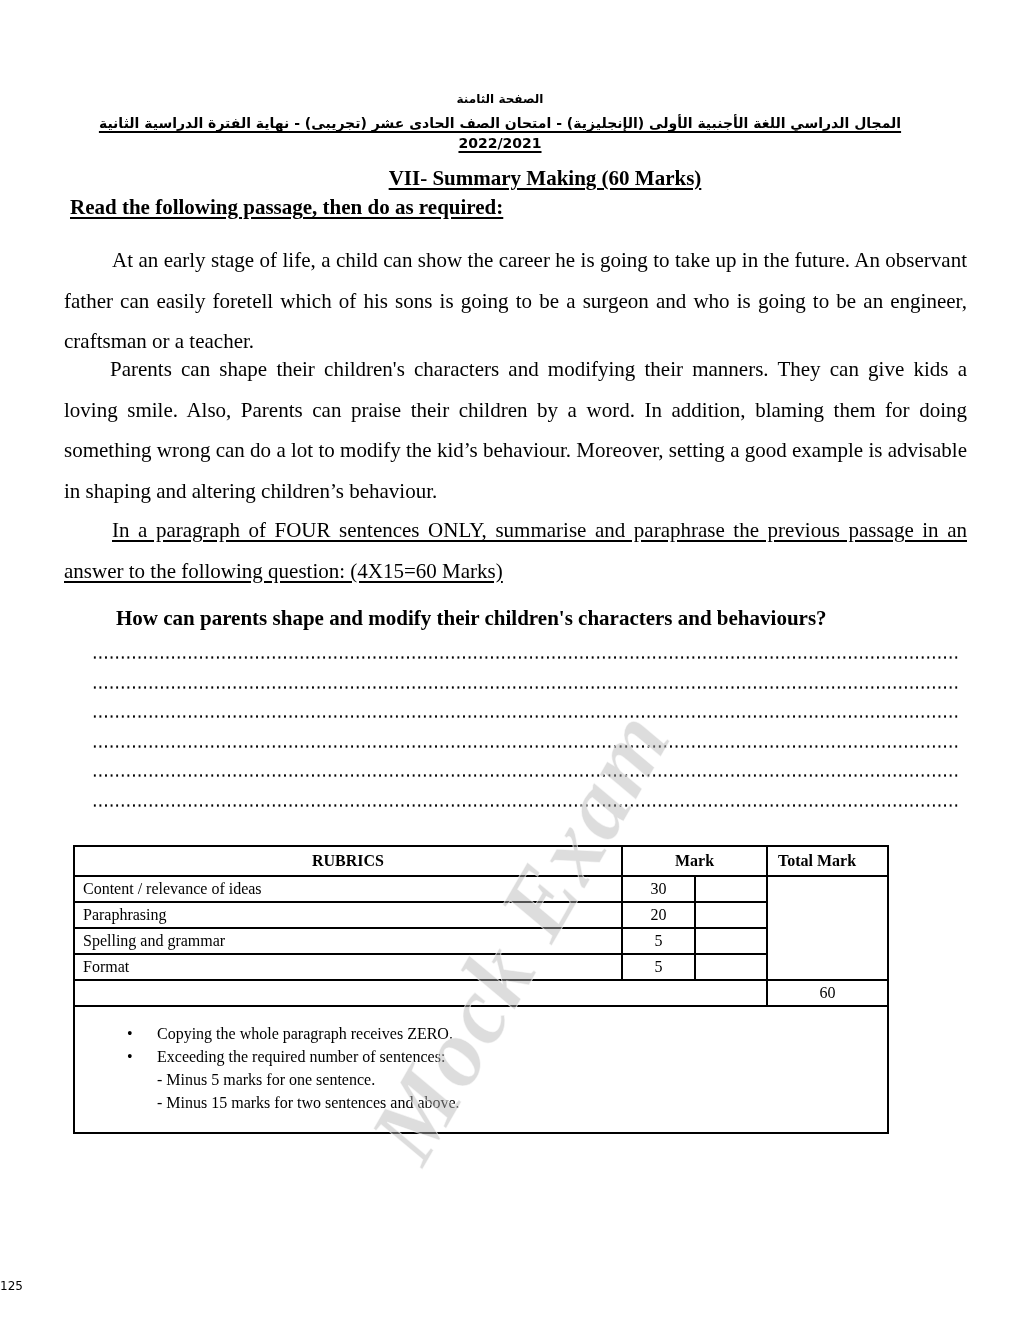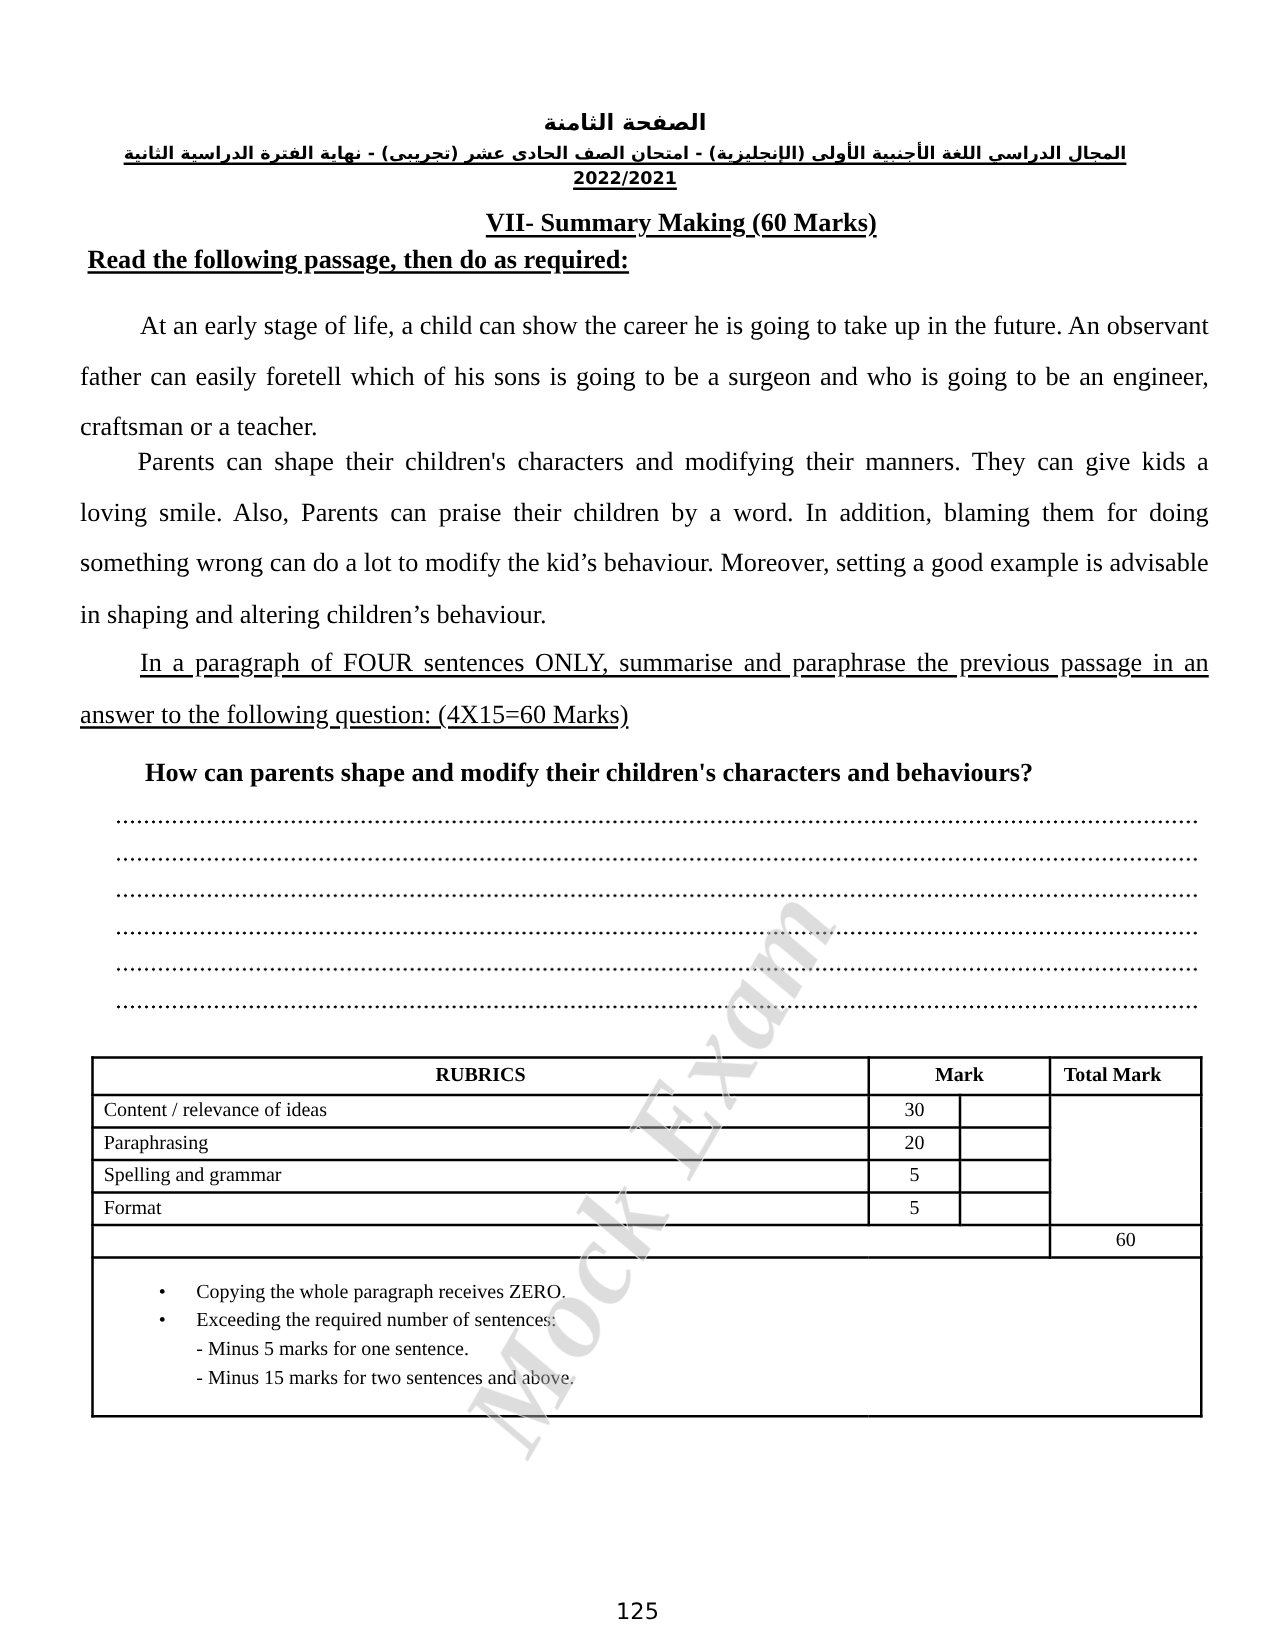--- a/index.html
+++ b/index.html
@@ -1,21 +1,21 @@
 <!DOCTYPE html>
 <html><head>
 <meta charset="utf-8">
 <style>
   html, body { margin: 0; padding: 0; background: #ffffff; }
   body { width: 1020px; height: 1320px; position: relative; overflow: hidden;
          font-family: "Liberation Serif", "DejaVu Serif", serif; color: #000; }
 
   .arabic-block { position: absolute; left: 60px; width: 880px; text-align: center; direction: rtl;
                   font-family: "DejaVu Sans", "Liberation Sans", sans-serif; font-weight: bold; }
-  .ar-page { top: 90px; font-size: 18px; line-height: 18px; }
+  .ar-page { top: 90px; font-size: 12px; line-height: 18px; }
   .ar-header { top: 113px; font-size: 14px; line-height: 20px; text-decoration: underline;
                text-decoration-thickness: 2px; text-underline-offset: 3px; letter-spacing: -0.2px; }
 
   .section-title { position: absolute; top: 166px; left: 0; width: 1090px; text-align: center;
                    font-size: 21px; font-weight: bold; text-decoration: underline;
                    text-decoration-thickness: 2px; text-underline-offset: 3px; }
   .instruction { position: absolute; top: 195px; left: 70px; font-size: 21px; font-weight: bold;
                  text-decoration: underline; text-decoration-thickness: 2px; text-underline-offset: 3px; }
 
   .passage { position: absolute; left: 64px; width: 903px; font-size: 21px; line-height: 40.5px;
@@ -29,41 +29,41 @@
           font-weight: normal; text-align: justify; margin: 0; text-decoration: underline;
           text-decoration-thickness: 2px; text-underline-offset: 3px; }
   .question { position: absolute; top: 594px; left: 116px; font-size: 21px; font-weight: bold; margin-top: 12px; }
 
   .answer-lines { position: absolute; top: 645px; left: 92px; width: 866px; }
   .answer-line { height: 29.6px; border-bottom: 0; position: relative; }
   .answer-line::after { content: ""; position: absolute; left: 0; right: 0; top: 11px; height: 3px;
                         background-image: radial-gradient(circle, #000 1px, transparent 1.3px);
                         background-size: 5.6px 3px; background-repeat: repeat-x; }
 
-  table.rubric { position: absolute; top: 845px; left: 73px; width: 889px; border-collapse: collapse;
+  table.rubric { position: absolute; top: 845px; left: 73px; width: 816px; border-collapse: collapse;
                  font-size: 16px; }
   table.rubric td, table.rubric th { border: 2px solid #000; padding: 0 8px; height: 24px; vertical-align: middle; }
   table.rubric th { font-weight: bold; font-size: 16px; text-align: center; height: 28px; }
   table.rubric td.crit { text-align: left; }
   table.rubric td.num { text-align: center; width: 55px; }
   table.rubric td.blank { width: 54px; }
   table.rubric td.total { width: 103px; text-align: center; }
   table.rubric th.total-h { text-align: left; padding-left: 10px; margin-left: 40px; }
   .notes { margin: 12px; padding: 3px 0 6px 0; list-style: none; font-size: 16px; line-height: 23px; }
   .notes li { position: relative; padding-left: 70px; }
   .notes li.bullet::before { content: "\2022"; position: absolute; left: 40px; font-size: 16px; }
 
   .watermark { position: absolute; left: 175px; top: 880px; transform: rotate(-60deg);
                transform-origin: center center; font-size: 96px; font-weight: bold; font-style: italic;
                font-family: "Liberation Serif", "DejaVu Serif", serif; color: rgba(180,180,180,0.45);
                -webkit-text-stroke: 1px rgba(255,255,255,0.6); white-space: nowrap; pointer-events: none;
                width: 690px; text-align: center; letter-spacing: 2px; }
 
-  .page-number { position: absolute; top: 1279px; left: 0; width: 1020px; text-align: center;
-                 font-family: "DejaVu Sans", "Liberation Sans", sans-serif; font-size: 18px; }
+  .page-number { position: absolute; top: 1279px; left: 0; width: 1020px; 
+                 font-family: "DejaVu Sans", "Liberation Sans", sans-serif; font-size: 12px; }
 </style>
 </head>
 <body>
 
 <div class="arabic-block ar-page">الصفحة الثامنة</div>
 <div class="arabic-block ar-header">المجال الدراسي اللغة الأجنبية الأولى (الإنجليزية) - امتحان الصف الحادى عشر (تجريبى) - نهاية الفترة الدراسية الثانية 2022/2021</div>
 
 <div class="section-title">VII- Summary Making (60 Marks)</div>
 <div class="instruction">Read the following passage, then do as required:</div>
 

